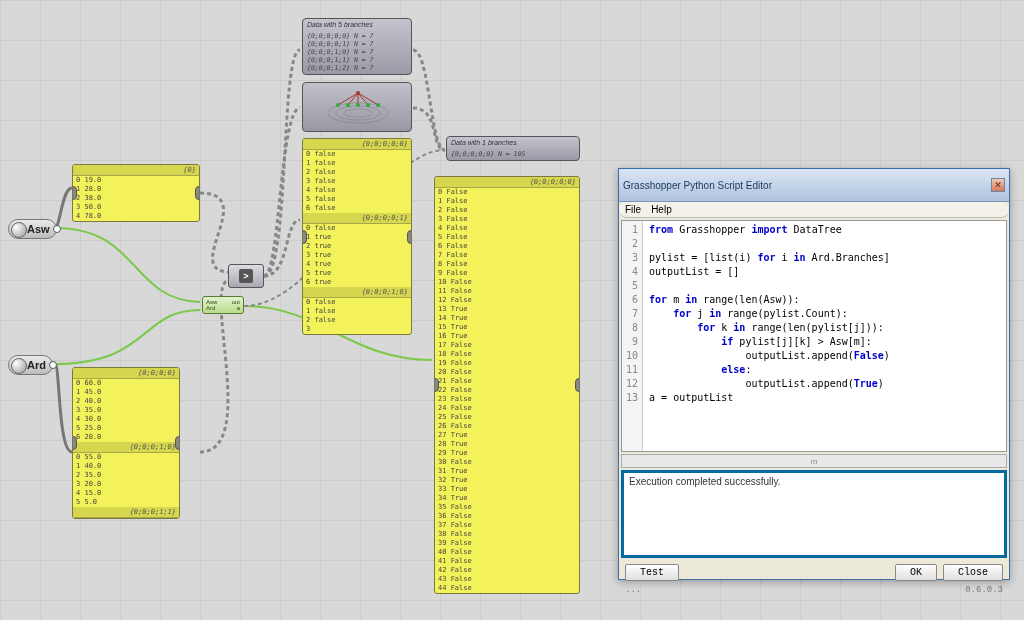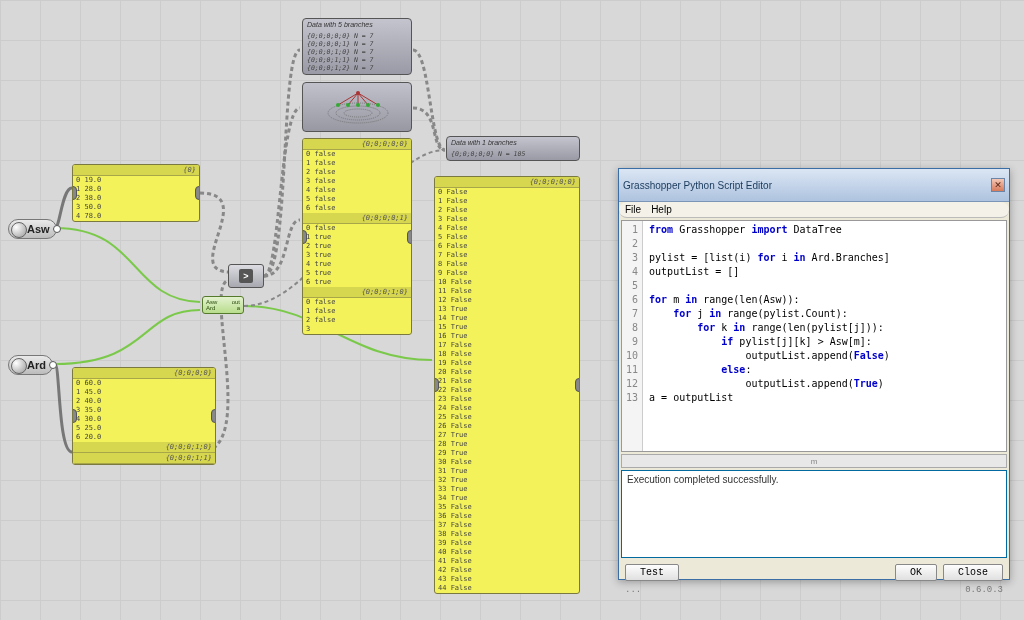--- a/index.html
+++ b/index.html
@@ -199,21 +199,21 @@
   .editor .hscroll {
     background:#e8e8e8;
     border:1px solid #aaa;
     margin: 0 2px;
     height: 14px;
     display:flex; align-items:center; justify-content:center;
     font-size:8px; color:#888;
   }
   .editor .output {
     background:#fff;
-    border:1px solid #0369a1;
+    border:3px solid #0369a1;
     margin: 2px;
     height: 88px;
     padding: 3px 5px;
     font-size: 10px;
     color:#333;
   }
   .editor .btnrow {
     display:flex;
     padding: 4px 6px;
     align-items:center;
@@ -278,32 +278,40 @@
       <div class="row">0 19.0</div>
       <div class="row">1 28.0</div>
       <div class="row">2 38.0</div>
       <div class="row">3 50.0</div>
       <div class="row">4 78.0</div>
     </div>
   <div class="grip left"></div>
     <div class="grip right"></div>
 </div>
 
-<div class="panel" style="left:72px; top:367px; width:144px;">
+<div class="panel" style="left:72px; top:367px; width:108px;">
   <div class="hdr">{0;0;0;0}</div>
   <div>
       <div class="row">0 60.0</div>
       <div class="row">1 45.0</div>
       <div class="row">2 40.0</div>
       <div class="row">3 35.0</div>
       <div class="row">4 30.0</div>
       <div class="row">5 25.0</div>
       <div class="row">6 20.0</div>
     </div>
   <div class="hdr">{0;0;0;1;0}</div>
+  <div>
+      <div class="row">0 55.0</div>
+      <div class="row">1 40.0</div>
+      <div class="row">2 35.0</div>
+      <div class="row">3 20.0</div>
+      <div class="row">4 15.0</div>
+      <div class="row">5 5.0</div>
+    </div>
   <div class="hdr">{0;0;0;1;1}</div>
   <div class="grip left"></div>
     <div class="grip right"></div>
 </div>
 
 <div class="lt" style="left:228px; top:264px;">
   <div class="lbl">&gt;</div>
 </div>
 
 <div class="pynode" style="left:202px; top:296px; width:42px;">

